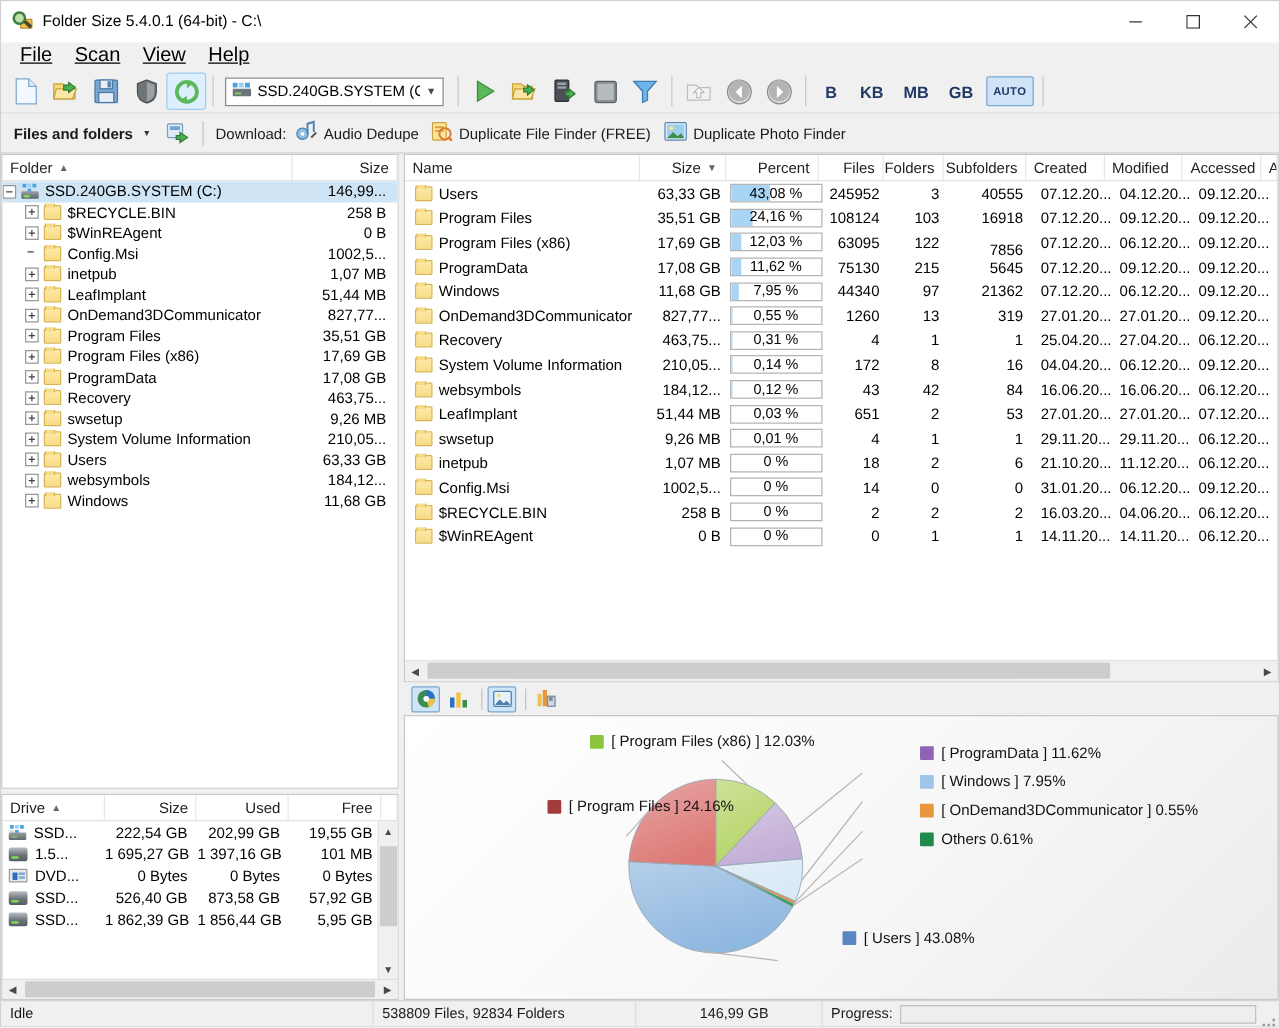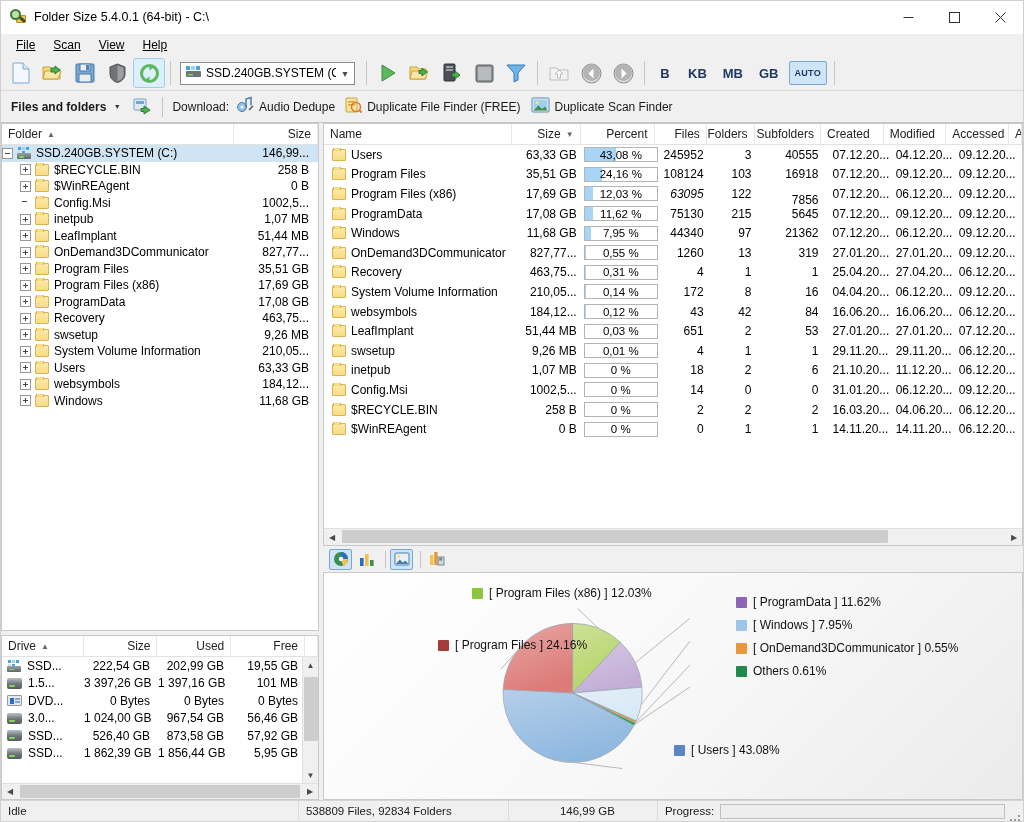--- a/index.html
+++ b/index.html
@@ -57,21 +57,21 @@
 
   
   .menubar {
     height: 22px; min-height: 22px;
     background: #f0f0f0;
     display: flex; align-items: center;
     padding-left: 6px;
     border-bottom: 1px solid #f0f0f0;
   }
   .menu-item {
-    padding: 2px 9px; font-size: 12px; color: #000;
+    padding: 2px 9px; font-size: 16px; color: #000;
     cursor: default;
   }
   .menu-item u { text-decoration: underline; }
 
   
   .toolbar1 {
     height: 35px; min-height: 35px;
     background: #f0f0f0;
     display: flex; align-items: center;
     padding: 0 4px;
@@ -570,21 +570,21 @@
     </span>
     <span class="dl-item">
       <span class="dl-ic">
         <svg width="19" height="17" viewBox="0 0 19 17">
             <rect x="1" y="1" width="17" height="14" rx="1" fill="#eaf4fb" stroke="#5a86ad"></rect>
             <rect x="2.5" y="2.5" width="14" height="11" fill="#9fd0ef"></rect>
             <path d="M2.5 13.5l5-5 3.5 3.5 3-2.5 2.5 4z" fill="#3f8f4f"></path>
             <circle cx="6" cy="5.5" r="1.6" fill="#ffe680"></circle>
           </svg>
       </span>
-      <span>Duplicate Scan Finder</span>
+      <span>Duplicate Photo Finder</span>
     </span>
   </div>
 
   <div class="body">
 
     <div class="left-pane">
 
       <div class="tree-panel">
         <div class="lv-head">
           <div class="hc" style="flex:1;">
@@ -782,41 +782,32 @@
                 </div>
                 <div class="drv-cell">222,54 GB</div>
                 <div class="drv-cell">202,99 GB</div>
                 <div class="drv-cell">19,55 GB</div>
               </div>
               <div class="drv-row">
                 <div class="drv-name">
                   <span class="hdd-ic"></span>
                   <span>1.5...</span>
                 </div>
-                <div class="drv-cell">3 397,26 GB</div>
+                <div class="drv-cell">1 695,27 GB</div>
                 <div class="drv-cell">1 397,16 GB</div>
                 <div class="drv-cell">101 MB</div>
               </div>
               <div class="drv-row">
                 <div class="drv-name">
                   <span class="dvd-ic"></span>
                   <span>DVD...</span>
                 </div>
                 <div class="drv-cell">0 Bytes</div>
                 <div class="drv-cell">0 Bytes</div>
                 <div class="drv-cell">0 Bytes</div>
-              </div>
-              <div class="drv-row">
-                <div class="drv-name">
-                  <span class="hdd-ic"></span>
-                  <span>3.0...</span>
-                </div>
-                <div class="drv-cell">1 024,00 GB</div>
-                <div class="drv-cell">967,54 GB</div>
-                <div class="drv-cell">56,46 GB</div>
               </div>
               <div class="drv-row">
                 <div class="drv-name">
                   <span class="hdd-ic"></span>
                   <span>SSD...</span>
                 </div>
                 <div class="drv-cell">526,40 GB</div>
                 <div class="drv-cell">873,58 GB</div>
                 <div class="drv-cell">57,92 GB</div>
               </div>
@@ -932,21 +923,21 @@
                 <span class="folder-ic"></span>
                 <span>Program Files (x86)</span>
               </div>
               <div class="c-r" style="width: 72px;">17,69 GB</div>
               <div class="pct-wrap" style="width: 78px;">
                 <div class="pct-box">
                   <div class="pct-fill" style="width: 12.03%;"></div>
                   <div class="pct-txt">12,03 %</div>
                 </div>
               </div>
-              <div class="c-r" style="width: 55px; font-style: italic;">63095</div>
+              <div class="c-r" style="width: 55px;">63095</div>
               <div class="c-r" style="width: 50px;">122</div>
               <div class="c-r" style="width: 70px; margin-top: 12px;">7856</div>
               <div class="c-l" style="width: 66px;">07.12.20...</div>
               <div class="c-l" style="width: 66px;">06.12.20...</div>
               <div class="c-l" style="width: 66px;">09.12.20...</div>
               <div class="c-l" style="width: 30px; flex: 1 1 0%;">D</div>
             </div>
             <div class="lv-row">
               <div class="c-name" style="width: 200px;">
                 <span class="folder-ic"></span>

